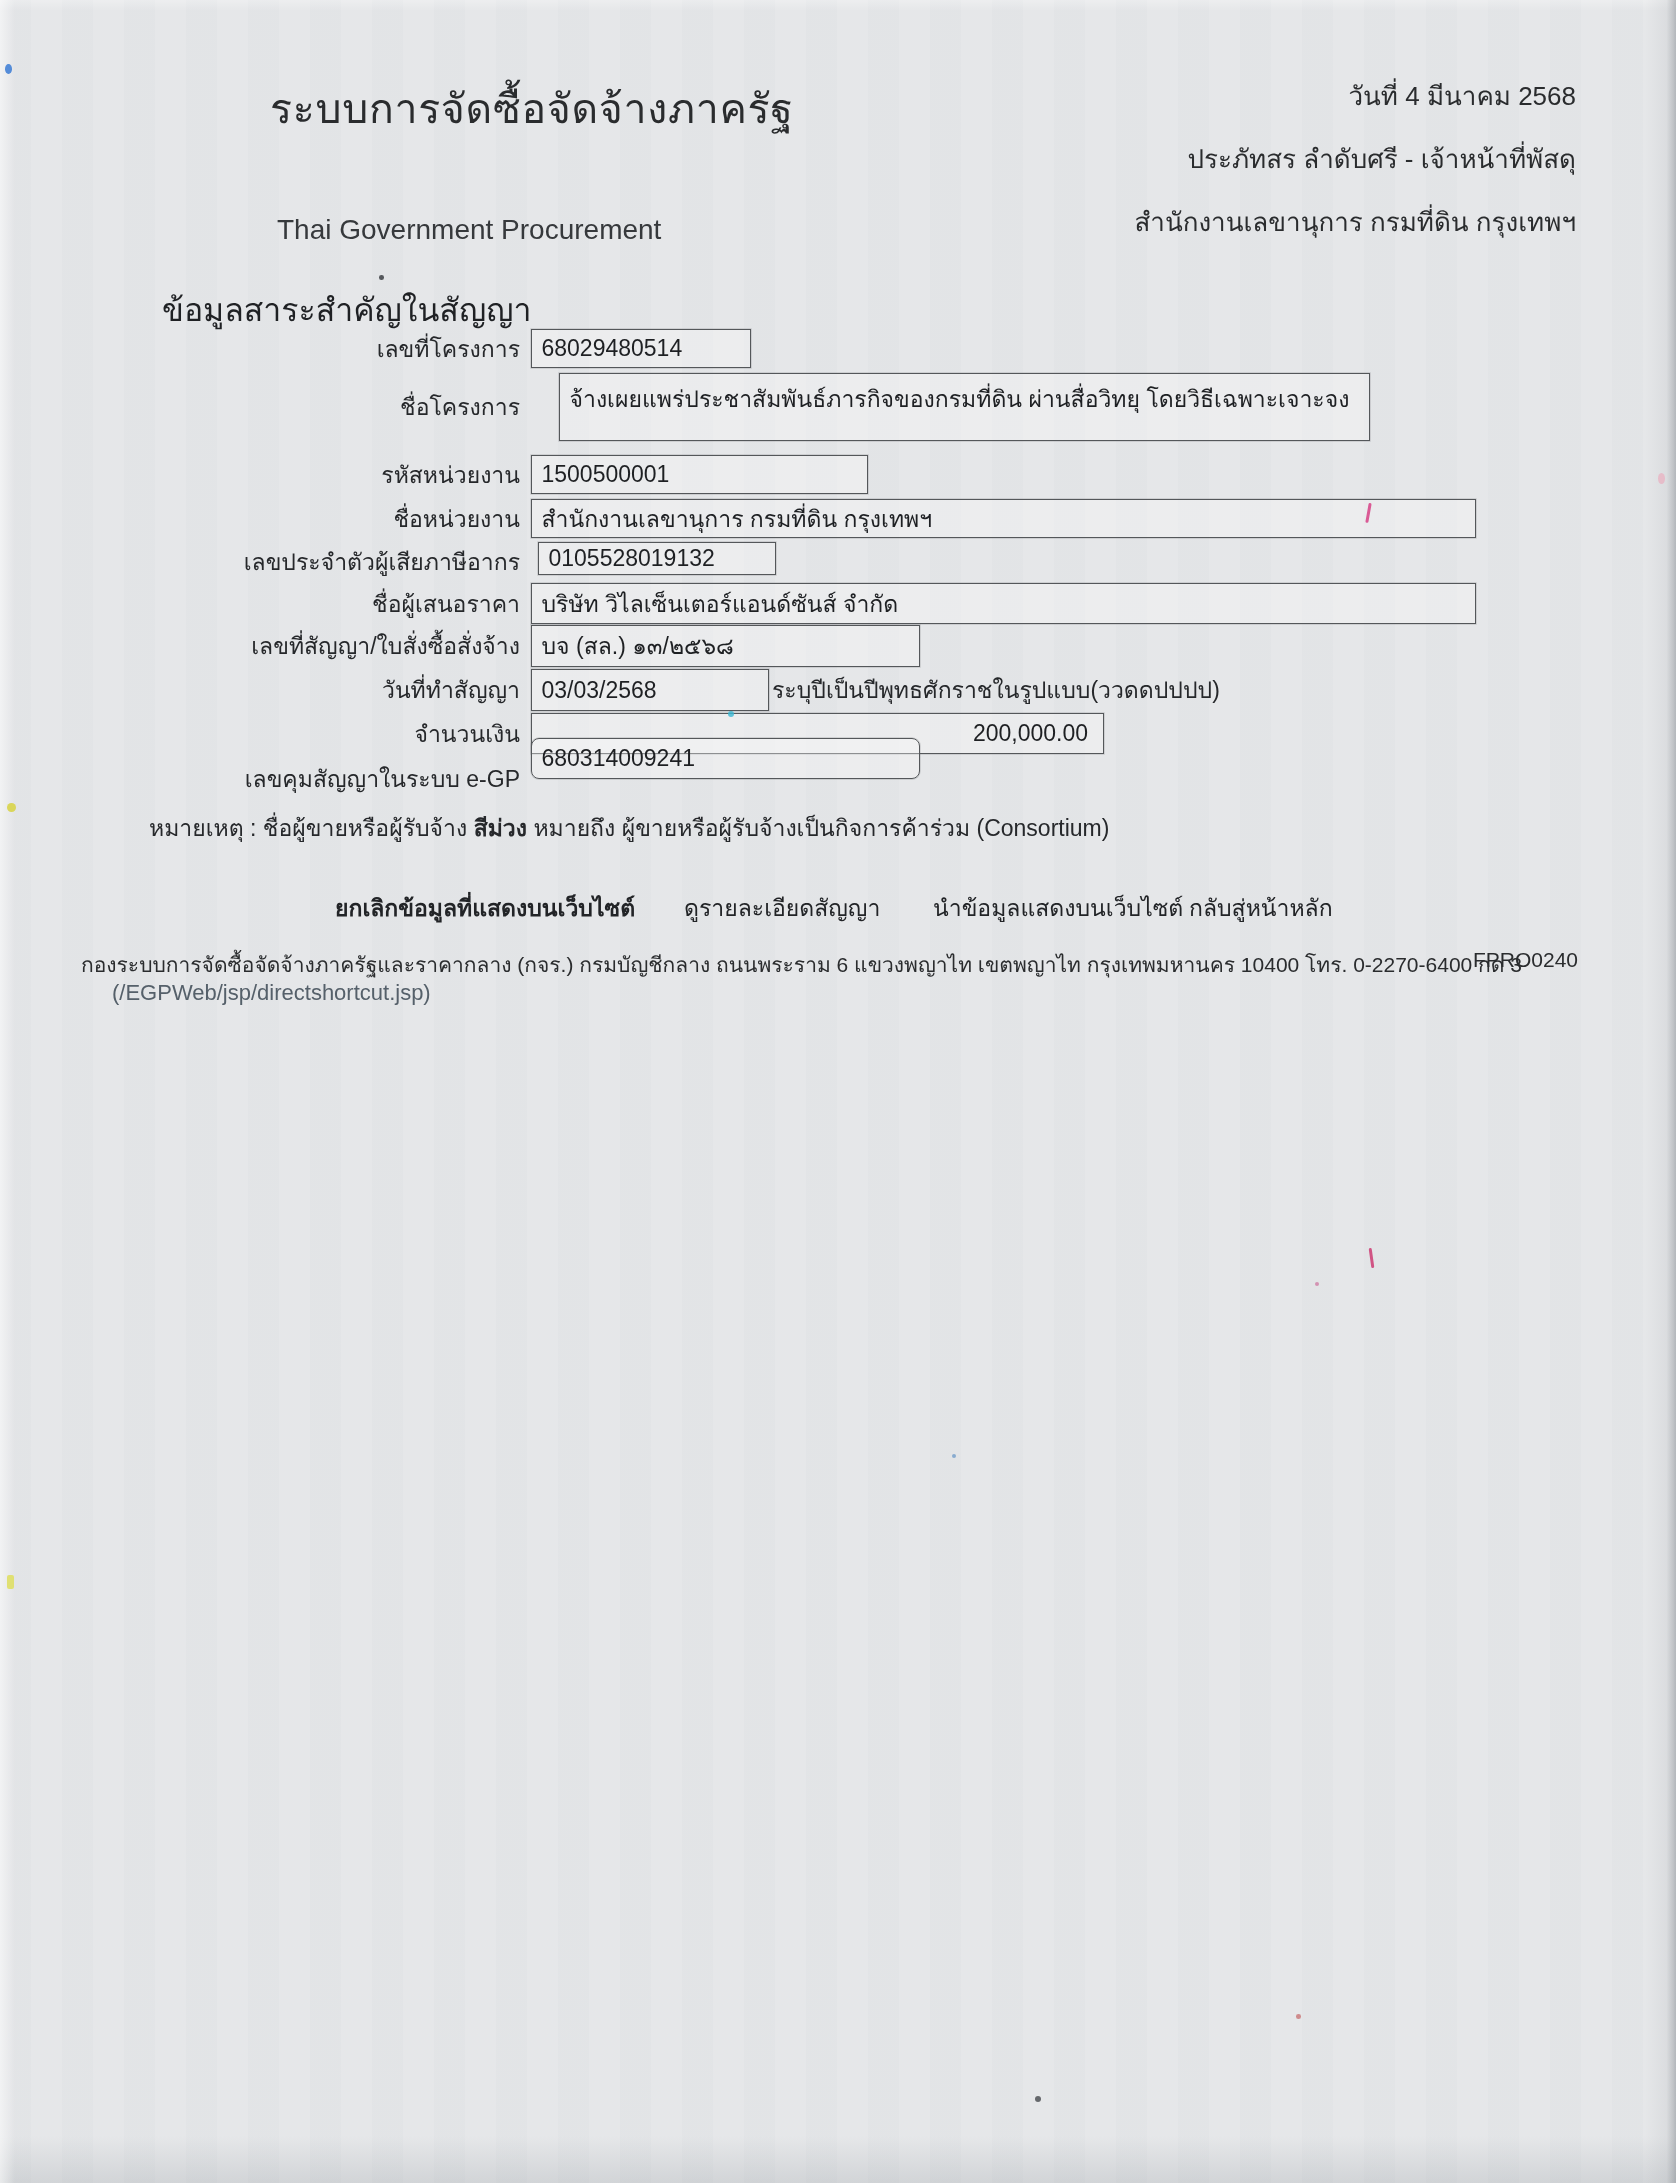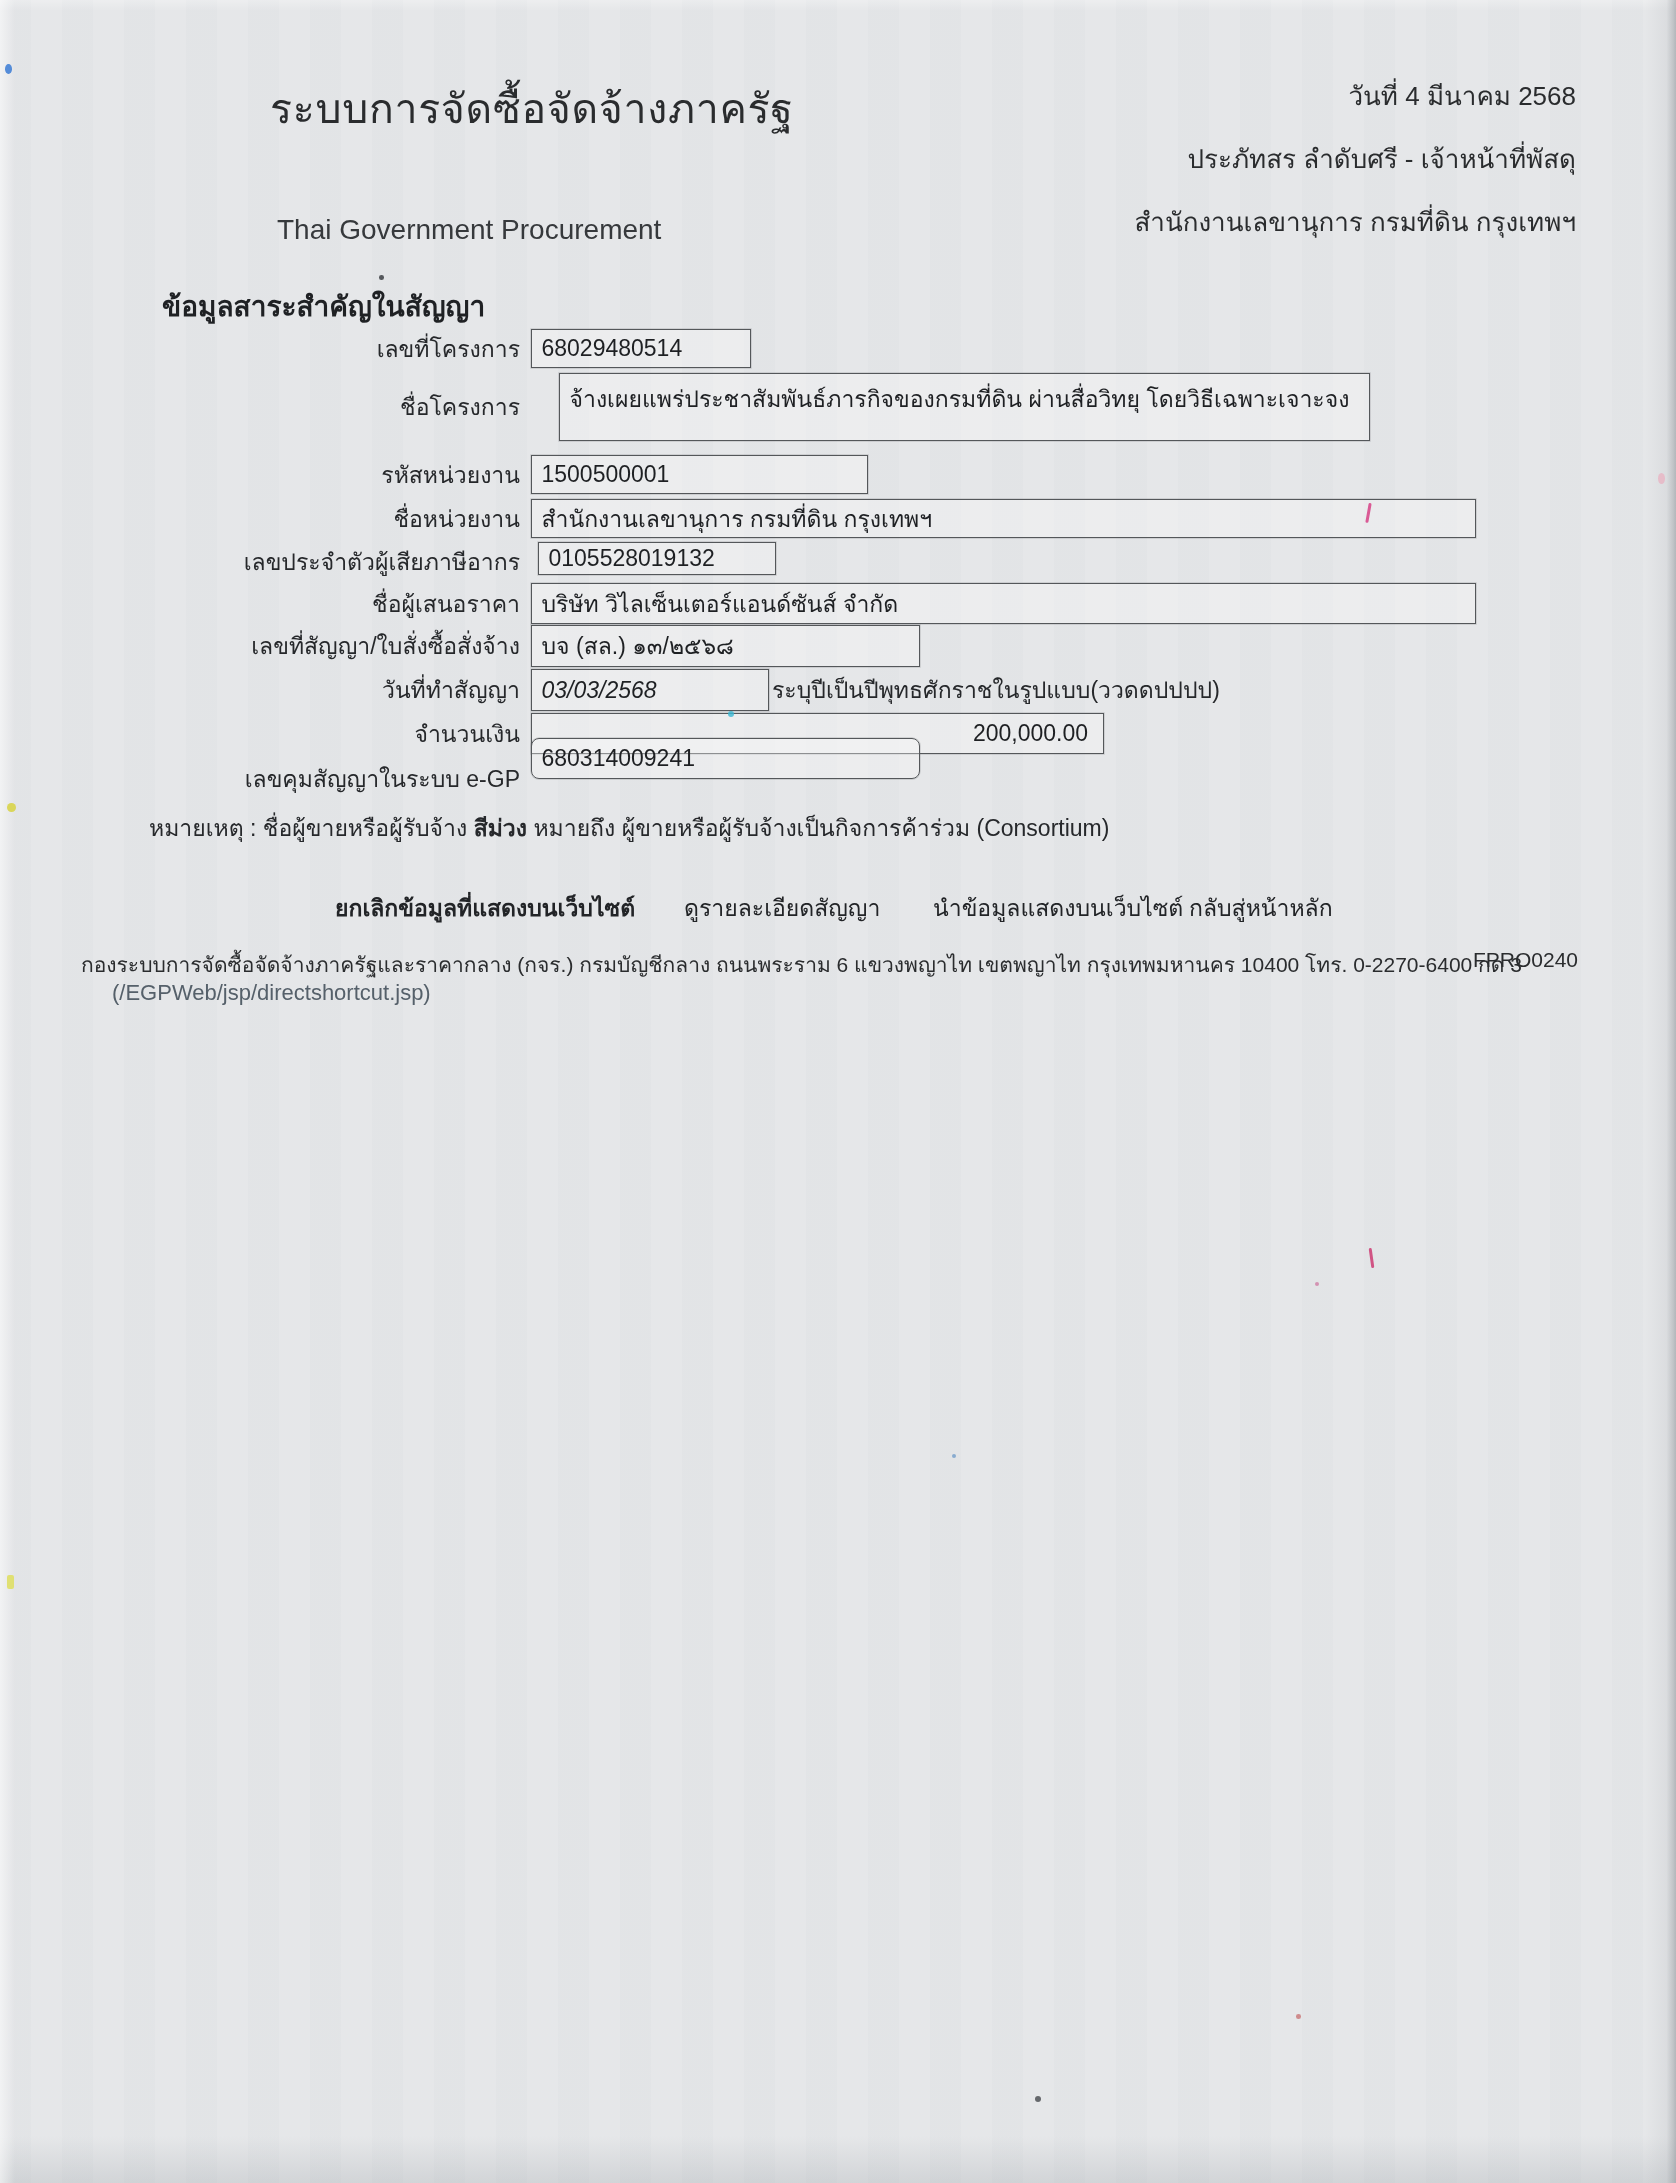--- a/index.html
+++ b/index.html
@@ -20,21 +20,21 @@
       #e5e7e9;
     overflow:hidden;
   }
 
   
   .title-th{position:absolute;left:270px;top:76px;font-size:41px;letter-spacing:0.7px;color:#2a2c2e;}
   .title-en{position:absolute;left:277px;top:214px;font-size:28px;color:#36393c;}
   .hdr-right{position:absolute;top:65px;right:100px;text-align:right;font-size:26px;line-height:63px;color:#2a2c2e;}
 
   
-  .section-title{position:absolute;left:162px;top:284px;font-size:28px;font-weight:bold;color:#1f2124;}
+  .section-title{position:absolute;left:162px;top:284px;font-size:32px;font-weight:normal;color:#1f2124;}
 
   
   .flabel{position:absolute;left:68px;width:452px;display:flex;align-items:center;justify-content:flex-end;font-size:23px;color:#26282b;}
   .fbox{
     position:absolute;left:531px;
     border:1.4px solid #54575a;
     background:rgba(248,249,250,.35);
     font-size:23px;color:#1e2023;
     display:flex;align-items:center;
     padding:0 9.5px;
@@ -89,21 +89,21 @@
   <div class="flabel" style="top:542px;height:39px;">เลขประจำตัวผู้เสียภาษีอากร</div>
   <div class="fbox" style="top:542px;width:238px;height:33px;margin-left:7px;">0105528019132</div>
 
   <div class="flabel" style="top:583px;height:41px;">ชื่อผู้เสนอราคา</div>
   <div class="fbox" style="top:583px;width:945px;height:41px;">บริษัท วิไลเซ็นเตอร์แอนด์ซันส์ จำกัด</div>
 
   <div class="flabel" style="top:625px;height:42px;">เลขที่สัญญา/ใบสั่งซื้อสั่งจ้าง</div>
   <div class="fbox" style="top:625px;width:389px;height:42px;">บจ (สล.) ๑๓/๒๕๖๘</div>
 
   <div class="flabel" style="top:669px;height:42px;">วันที่ทำสัญญา</div>
-  <div class="fbox" style="top:669px;width:238px;height:42px;font-style:italic;">03/03/2568</div>
+  <div class="fbox" style="top:669px;width:238px;height:42px;">03/03/2568</div>
   <div class="fhint" style="top:669px;height:42px;">ระบุปีเป็นปีพุทธศักราชในรูปแบบ(ววดดปปปป)</div>
 
   <div class="flabel" style="top:713px;height:41px;">จำนวนเงิน</div>
   <div class="fbox right-align" style="top:713px;width:573px;height:41px;">200,000.00</div>
 
   <div class="flabel" style="top:758px;height:41px;">เลขคุมสัญญาในระบบ e-GP</div>
   <div class="fbox" style="top:738px;width:389px;height:41px;border-radius:8px;">680314009241</div>
 
   <div class="remark">
     <span>หมายเหตุ : ชื่อผู้ขายหรือผู้รับจ้าง </span><b>สีม่วง</b><span> หมายถึง ผู้ขายหรือผู้รับจ้างเป็นกิจการค้าร่วม (Consortium)</span>

